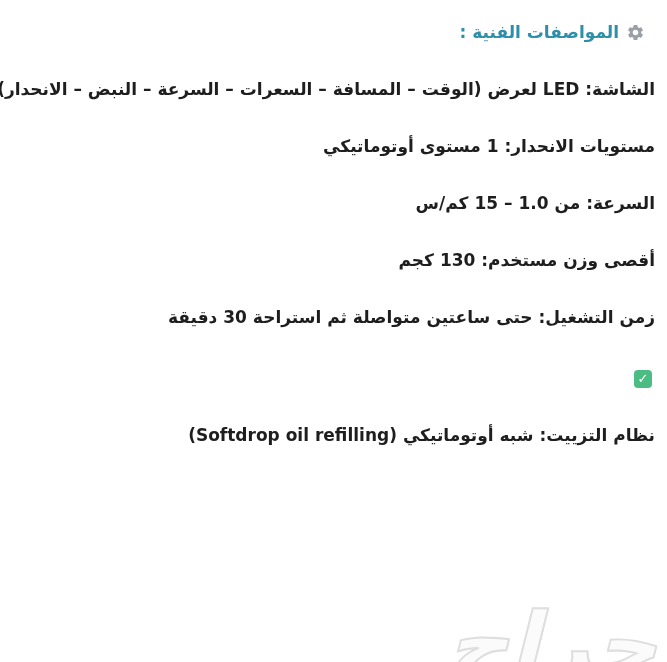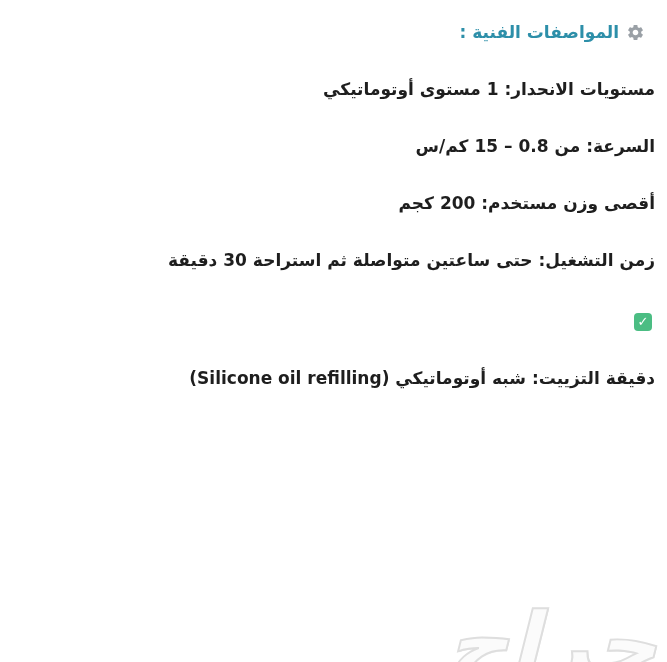--- a/index.html
+++ b/index.html
@@ -80,28 +80,29 @@
 
 <div class="content">
 
   <div class="header">
     <svg class="gear" viewBox="0 0 24 24" aria-hidden="true">
       <path fill="#9aa0a6" d="M19.14 12.94c.04-.3.06-.61.06-.94 0-.32-.02-.64-.07-.94l2.03-1.58c.18-.14.23-.41.12-.61l-1.92-3.32c-.12-.22-.37-.29-.59-.22l-2.39.96c-.5-.38-1.03-.7-1.62-.94l-.36-2.54c-.04-.24-.24-.41-.48-.41h-3.84c-.24 0-.43.17-.47.41l-.36 2.54c-.59.24-1.13.57-1.62.94l-2.39-.96c-.22-.08-.47 0-.59.22L2.74 8.87c-.12.21-.08.47.12.61l2.03 1.58c-.05.3-.09.63-.09.94s.02.64.07.94l-2.03 1.58c-.18.14-.23.41-.12.61l1.92 3.32c.12.22.37.29.59.22l2.39-.96c.5.38 1.03.7 1.62.94l.36 2.54c.05.24.24.41.48.41h3.84c.24 0 .44-.17.47-.41l.36-2.54c.59-.24 1.13-.56 1.62-.94l2.39.96c.22.08.47 0 .59-.22l1.92-3.32c.12-.22.07-.47-.12-.61l-2.01-1.58zM12 15.6c-1.98 0-3.6-1.62-3.6-3.6s1.62-3.6 3.6-3.6 3.6 1.62 3.6 3.6-1.62 3.6-3.6 3.6z"></path>
     </svg>
     <span class="title">المواصفات الفنية :</span>
   </div>
 
+  <p class="spec-row">الشاشة: LED لعرض (الوقت – المسافة – السعرات – السرعة – النبض – الانحدار)</p>
   <p class="spec-row">مستويات الانحدار: 1 مستوى أوتوماتيكي</p>
-  <p class="spec-row">السرعة: من 0.8 – 15 كم/س</p>
-  <p class="spec-row">أقصى وزن مستخدم: 200 كجم</p>
+  <p class="spec-row">السرعة: من 1.0 – 15 كم/س</p>
+  <p class="spec-row">أقصى وزن مستخدم: 130 كجم</p>
   <p class="spec-row">زمن التشغيل: حتى ساعتين متواصلة ثم استراحة 30 دقيقة</p>
 
   <p class="spec-row">
     <span class="check-box">
         <span>✓</span>
       </span>
   </p>
 
-  <p class="spec-row">دقيقة التزييت: شبه أوتوماتيكي (Silicone oil refilling)</p>
+  <p class="spec-row">نظام التزييت: شبه أوتوماتيكي (Softdrop oil refilling)</p>
 
 </div>
 
 <div class="watermark">حراج</div>
 
 </body></html>

